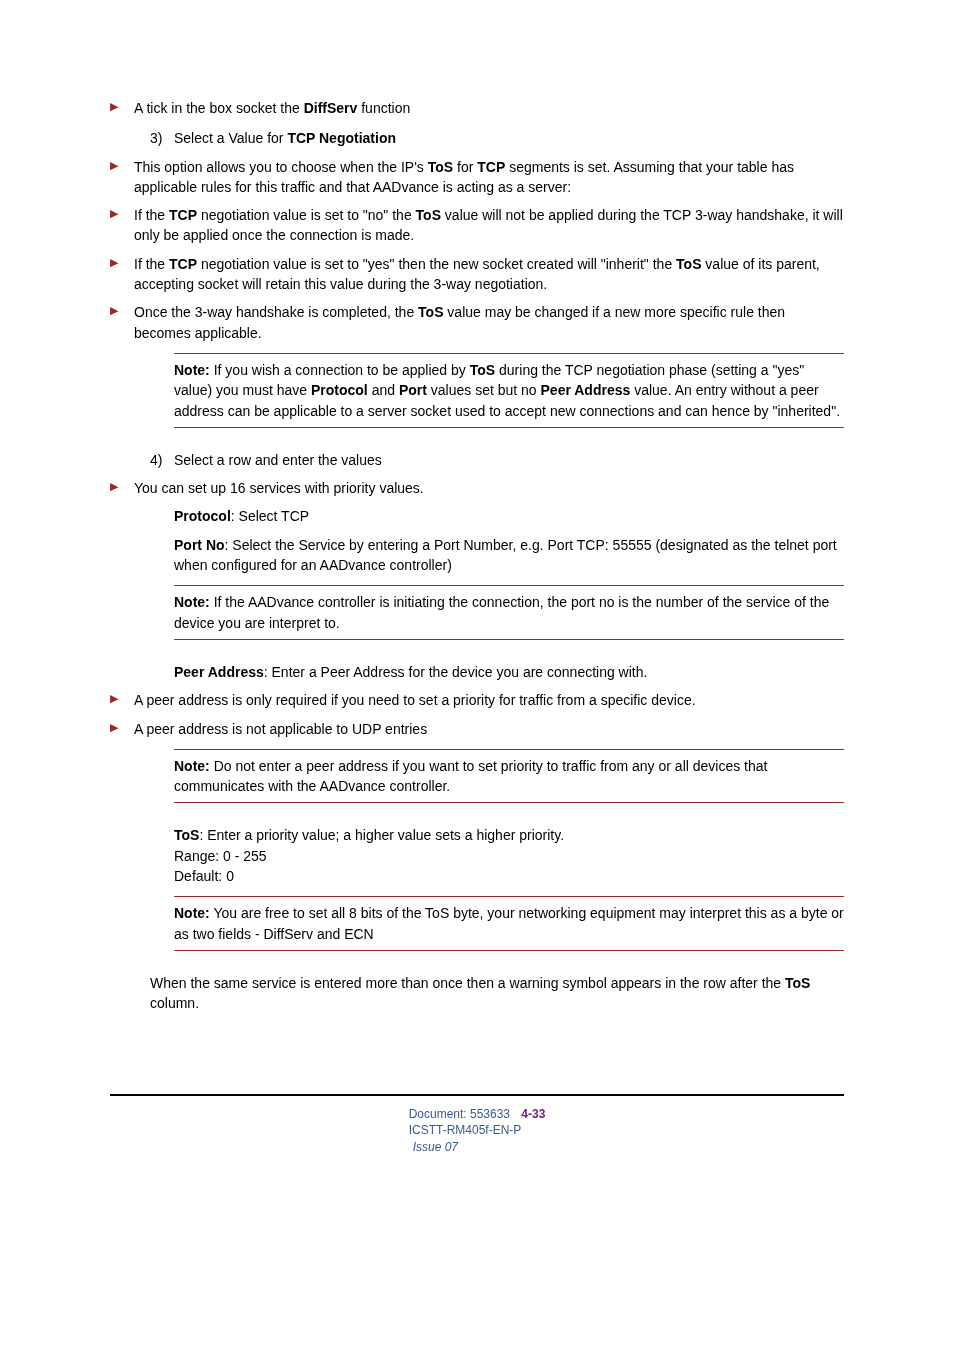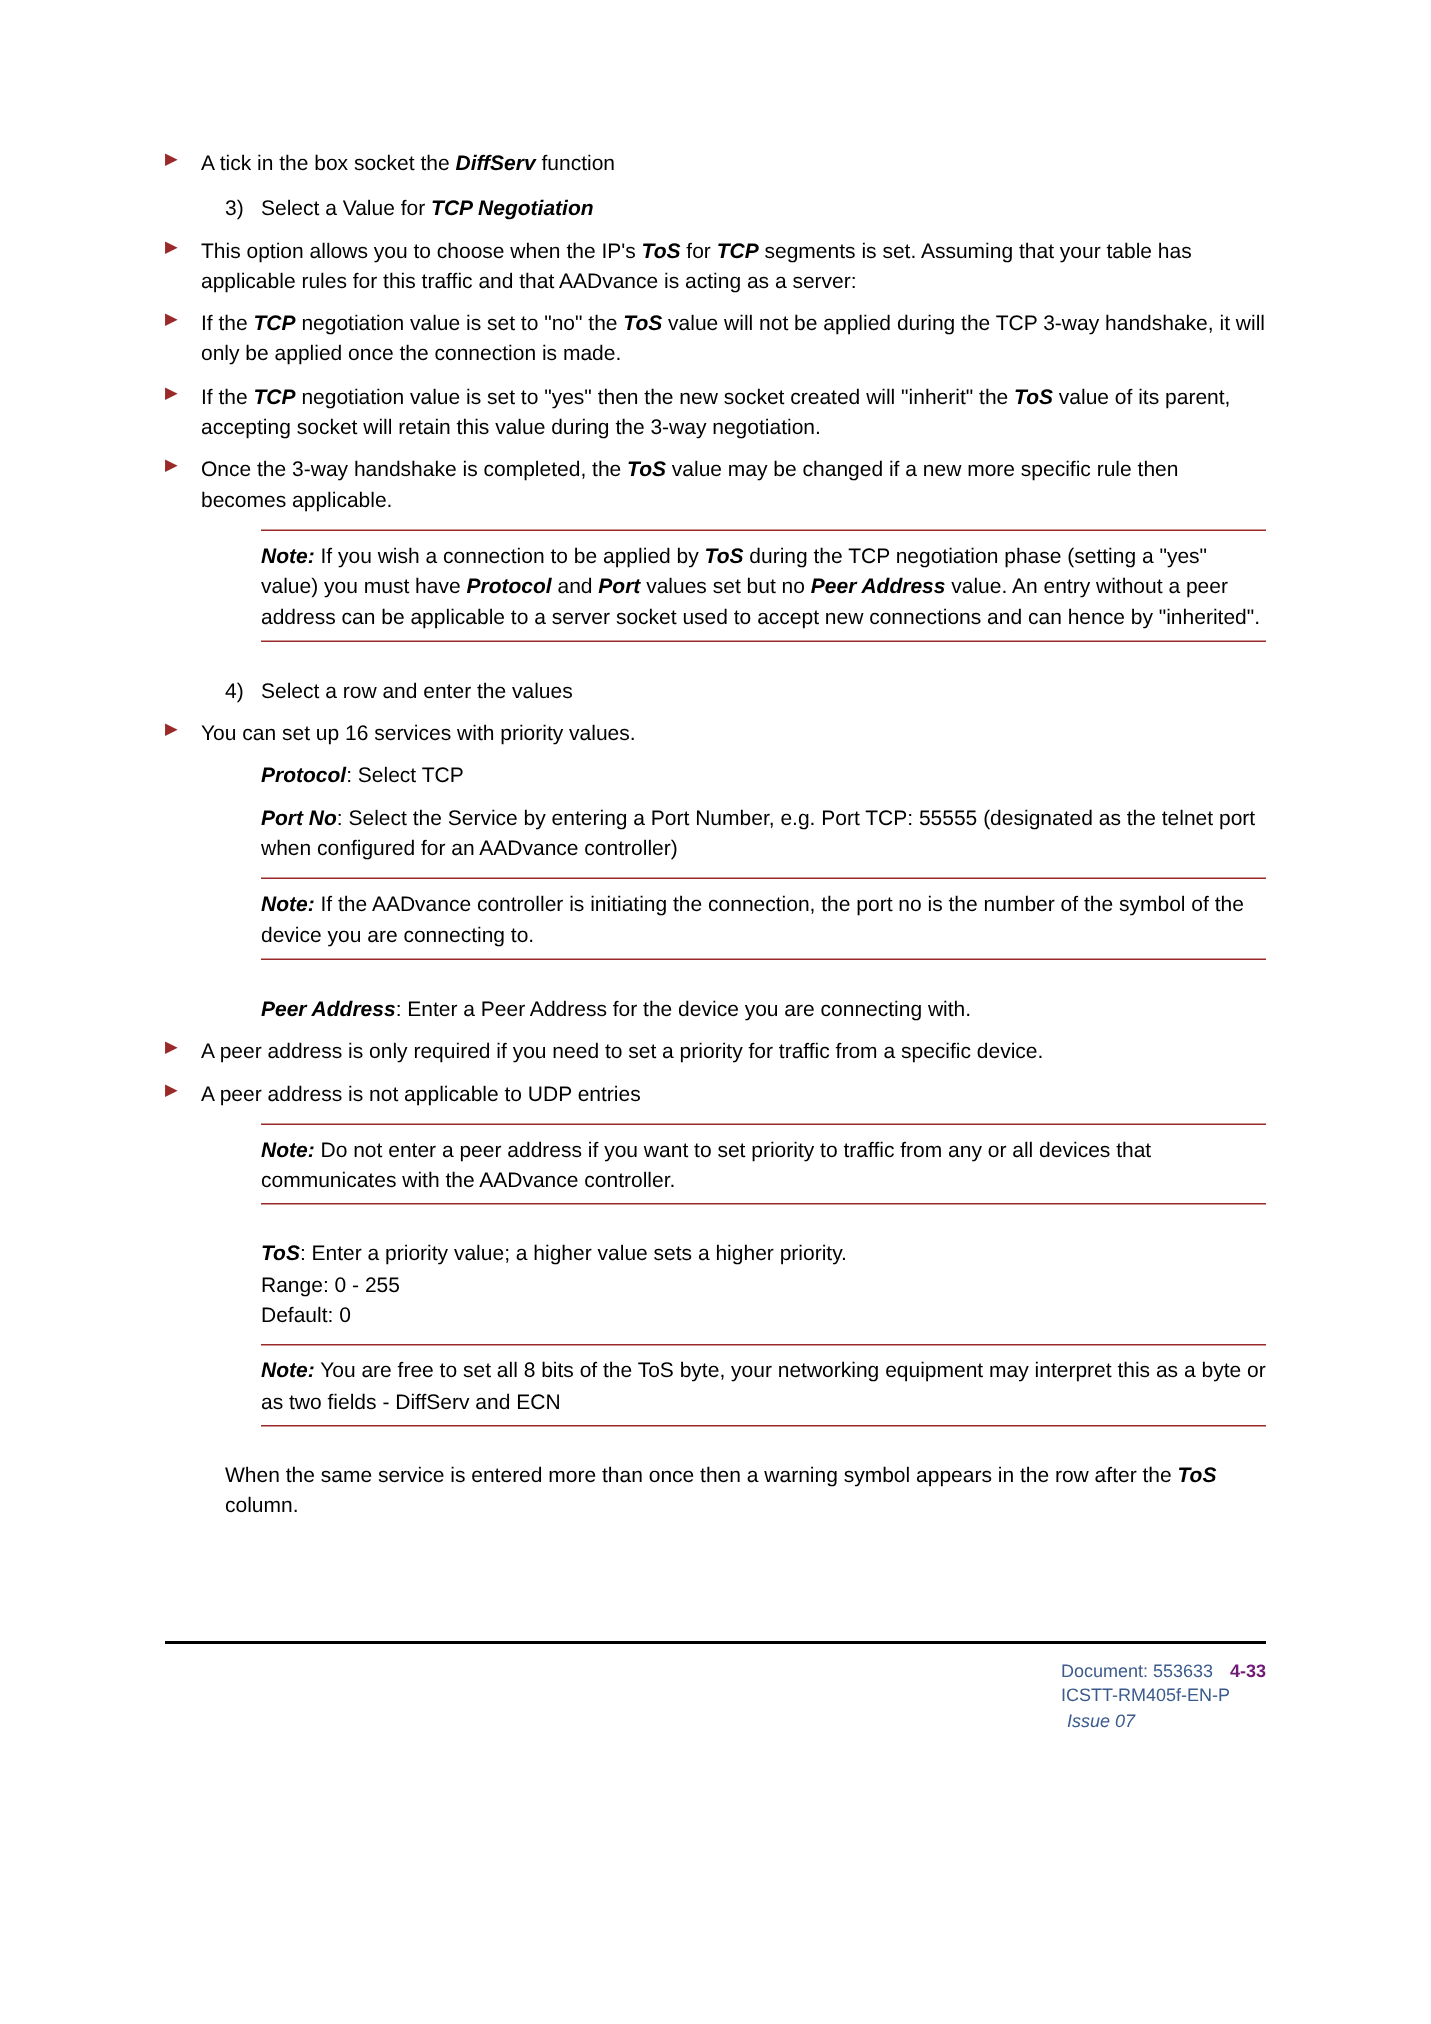--- a/index.html
+++ b/index.html
@@ -21,27 +21,27 @@
   .bullet-row .arrow { width: 24px; flex-shrink: 0; color: #9a2a2a; font-size: 11px; line-height: 1.6; }
   .bullet-row .txt { flex: 1; }
   .note-box {
     margin: 10px 0 22px 64px;
     padding: 6px 0;
     border-top: 1px solid #9a2a2a;
     border-bottom: 1px solid #9a2a2a;
   }
   .note-box-inner { margin-left: 0; }
   .para-ind { margin: 8px 0 8px 64px; }
-  b { font-weight: bold; font-style: italic; }
+  b { font-weight: bold; }
   .footer-hr {
     border: none;
     border-top: 2px solid #000;
     margin: 80px 0 10px 0;
   }
-  .footer { display: flex; justify-content: flex-end; font-size: 12px; color: #3b5b8c; }
+  .footer { display: flex; justify-content: center; font-size: 12px; color: #3b5b8c; }
   .footer-left { line-height: 1.4; }
   .page-num { color: #701a75; font-weight: bold; }
 </style>
 </head>
 <body>
 
 <div class="content">
 
   <div class="bullet-row indent-2">
     <span class="arrow">▶</span>
@@ -104,21 +104,21 @@
   <div class="para-ind">
     <b>Protocol</b><span>: Select TCP</span>
   </div>
 
   <div class="para-ind">
     <b>Port No</b><span>: Select the Service by entering a Port Number, e.g. Port TCP: 55555 (designated as the telnet port when configured for an AADvance controller)</span>
   </div>
 
   <div class="note-box">
     <div class="note-box-inner">
-      <b>Note:</b><span> If the AADvance controller is initiating the connection, the port no is the number of the symbol of the device you are connecting to.</span>
+      <b>Note:</b><span> If the AADvance controller is initiating the connection, the port no is the number of the service of the device you are interpret to.</span>
     </div>
   </div>
 
   <div class="para-ind">
     <b>Peer Address</b><span>: Enter a Peer Address for the device you are connecting with.</span>
   </div>
 
   <div class="bullet-row indent-2">
     <span class="arrow">▶</span>
     <span class="txt">A peer address is only required if you need to set a priority for traffic from a specific device.</span>

